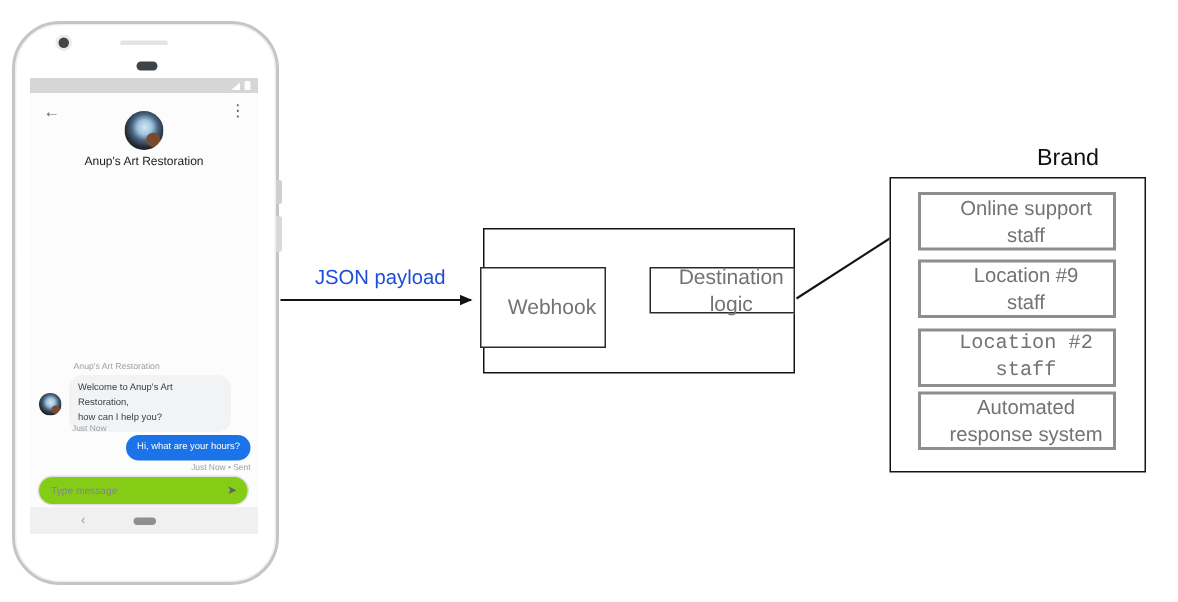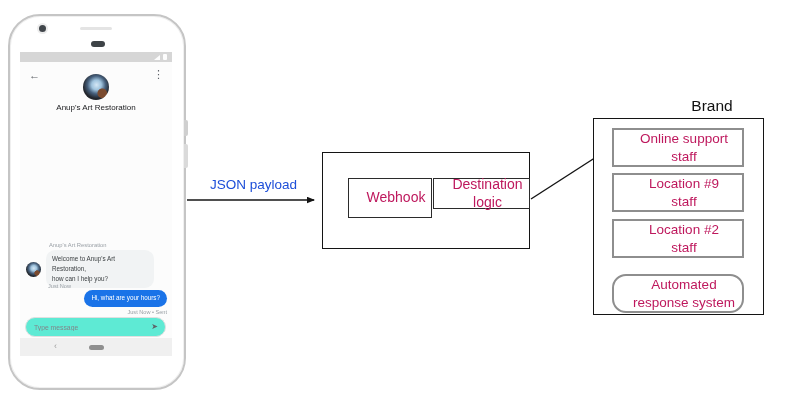--- a/index.html
+++ b/index.html
@@ -35,21 +35,21 @@
 
   #sender-label { left:29px; top:180px; font-size:5.8px; color:#9aa0a6; }
   #incoming-bubble { left:26px; top:188px; max-width:108px; background:#f1f3f4; color:#3c4043;
     border-radius:9px; padding:4px 6px; font-size:6.3px; line-height:1.6; white-space:pre-line; }
   #message-avatar { left:6px; top:200px; width:15px; height:15px; }
   #incoming-timestamp { left:28px; top:221px; font-size:5.6px; color:#9aa0a6; }
   #outgoing-bubble { right:5px; top:228px; background:#1a73e8; color:#ffffff;
     border-radius:9px; padding:4px 7px; font-size:6.3px; line-height:1.4; }
   #outgoing-timestamp { right:5px; top:247px; font-size:5.6px; color:#9aa0a6; }
 
-  #composer { left:5px; top:255px; width:141px; height:20px; background:#5eead4;
+  #composer { left:5px; top:255px; width:141px; height:20px; background:#84cc16;
     border:1px solid #e0e0e0; border-radius:11px; display:flex; align-items:center; }
   #message-input { flex:1; border:none; outline:none; background:transparent;
     font-size:6.8px; color:#3c4043; padding-left:8px; font-family:inherit; }
   #message-input::placeholder { color:#80868b; }
   #send-button { font-size:8px; color:#5f6368; padding-right:7px; line-height:1; }
 
   #nav-bar { left:10px; top:322px; width:152px; height:18px; background:#f0f0f0; }
   #nav-back-button { left:34px; top:4px; font-size:9px; color:#9e9e9e; line-height:1; }
   #home-indicator { left:69px; top:7px; width:15px; height:5px; background:#8f8f8f; border-radius:2.5px; }
 
@@ -59,31 +59,31 @@
 
   .flow-title { text-align:center; font-size:15.5px; line-height:1.35; color:#111; white-space:pre-line; }
   #routing-title { left:326px; top:103px; width:200px; }
   #brand-title { left:637px; top:96px; width:150px; }
 
   .outer-box { background:#ffffff; border:1.5px solid #141414; }
   #routing-box { left:322px; top:152px; width:208px; height:97px; }
   #brand-box { left:593px; top:118px; width:171px; height:197px; }
 
   .node-box { background:#ffffff; display:flex; align-items:center; justify-content:center;
-    text-align:center; white-space:pre-line; color:#be185d;padding-left:12px; }
+    text-align:center; white-space:pre-line; color:#737373;padding-left:12px; }
   .routing-node { border:1.5px solid #2b2b2b; font-size:14px; line-height:1.25; }
-  #webhook-box { left:320px; top:178px; width:84px; height:40px;margin-left:28px; }
+  #webhook-box { left:320px; top:178px; width:84px; height:54px; }
   #destination-box { left:433px; top:178px; width:97px; height:31px; }
 
   .brand-node { left:612px; width:132px; height:39px; border:2px solid #8e8e8e;
     font-size:13.5px; line-height:1.3; }
   #brand-node-0 { top:128px; }
   #brand-node-1 { top:173px; }
-  #brand-node-2 { top:219px; }
-  #brand-node-3 { top:274px;border-radius:14px; }
+  #brand-node-2 { top:219px;font-family:Liberation Mono, monospace; }
+  #brand-node-3 { top:261px; }
 </style>
 </head>
 <body>
 
 <div id="stage">
 
   <svg id="flow-arrows" class="abs" viewBox="0 0 785 401" xmlns="http://www.w3.org/2000/svg">
     <defs>
       <marker id="ah" markerWidth="9" markerHeight="8" refX="7.5" refY="3.5" orient="auto" markerUnits="userSpaceOnUse">
         <path d="M0,0 L8.5,3.5 L0,7 Z" fill="#141414"></path>

